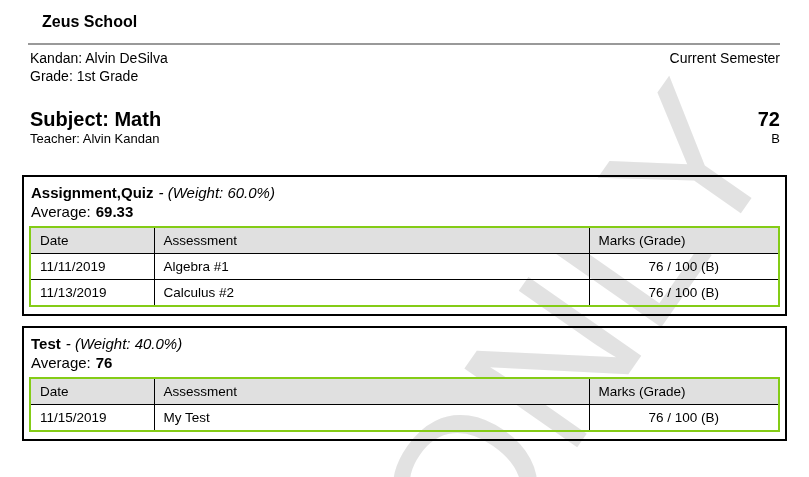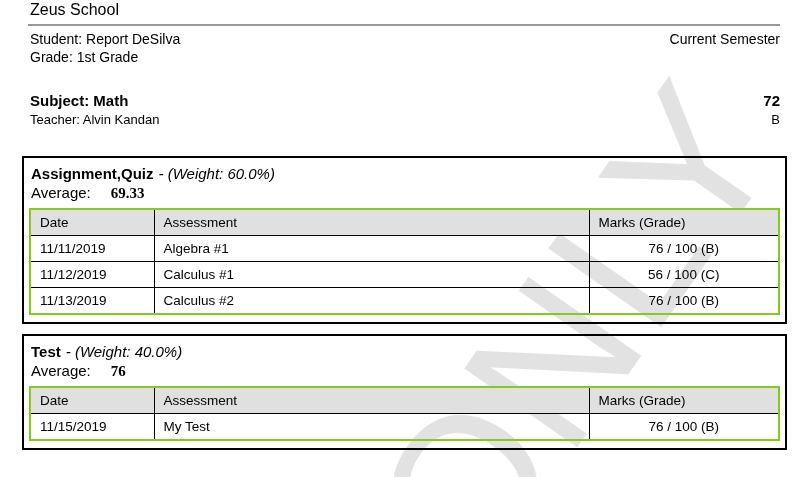--- a/index.html
+++ b/index.html
@@ -31,42 +31,42 @@
     padding: 0 29px 0 30px;
   }
   .page-title {
     margin: 0;
     padding-top: 11px;
     font-size: 24px;
     font-weight: 700;
     line-height: 29px;
   }
   .school-name {
-    margin: 0;
+    margin: 12px;
     font-size: 16px;
-    font-weight: 400;
+    font-weight: 700;
     line-height: 19px;
   }
   .header-rule {
     border: none;
     border-top: 2px solid #999999;
     margin: 5px 0 0 -2px;
   }
   .info-row {
     display: flex;
     justify-content: space-between;
     font-size: 14px;
     line-height: 18px;
   }
   .info-block { margin-top: 4px; }
   .subject-block { margin-top: 25px; }
   .subject-row {
     display: flex;
     justify-content: space-between;
-    font-size: 15px;
+    font-size: 20px;
     font-weight: 700;
     line-height: 19px;
   }
   .teacher-row {
     display: flex;
     justify-content: space-between;
     font-size: 13px;
     font-weight: 400;
     line-height: 17px;
     margin-top: 1px;
@@ -83,21 +83,21 @@
     justify-content: space-between;
     align-items: baseline;
     font-size: 15px;
     line-height: 19px;
     padding: 2px 2px 5px 2px;
     flex-direction: column;
   }
   .section-title { font-weight: 700; }
   .section-weight { font-style: italic; margin-left: 5px; }
   .average-label { font-weight: 400; }
-  .average-value { font-weight: 700; margin-left: 20px; font-family: Liberation Serif, serif; }
+  .average-value { font-weight: 700; margin-left: 5px; }
   table.marks-table {
     width: 100%;
     border-collapse: collapse;
     border: 2px solid #84cc16;
     background: transparent;
   }
   .marks-table th, .marks-table td {
     border: 1px solid #000;
     font-size: 13.5px;
     line-height: 17px;
@@ -121,21 +121,21 @@
 
   <div class="watermark">ONLY</div>
 
   <div class="content">
 
     <h2 class="school-name">Zeus School</h2>
     <hr class="header-rule">
 
     <div class="info-block">
       <div class="info-row">
-        <span>Student: Report DeSilva</span>
+        <span>Kandan: Alvin DeSilva</span>
         <span>Current Semester</span>
       </div>
       <div class="info-row">
         <span>Grade: 1st Grade</span>
       </div>
     </div>
 
     <div class="subject-block">
       <div class="subject-row">
         <span>Subject: Math</span>
@@ -169,25 +169,20 @@
             <th class="col-marks">Marks (Grade)</th>
           </tr>
         </thead>
         <tbody>
           <tr>
             <td>11/11/2019</td>
             <td>Algebra #1</td>
             <td class="cell-marks">76 / 100 (B)</td>
           </tr>
           <tr>
-            <td>11/12/2019</td>
-            <td>Calculus #1</td>
-            <td class="cell-marks">56 / 100 (C)</td>
-          </tr>
-          <tr>
             <td>11/13/2019</td>
             <td>Calculus #2</td>
             <td class="cell-marks">76 / 100 (B)</td>
           </tr>
         </tbody>
       </table>
     </div>
 
     <div class="section-box second">
       <div class="section-title-row">

